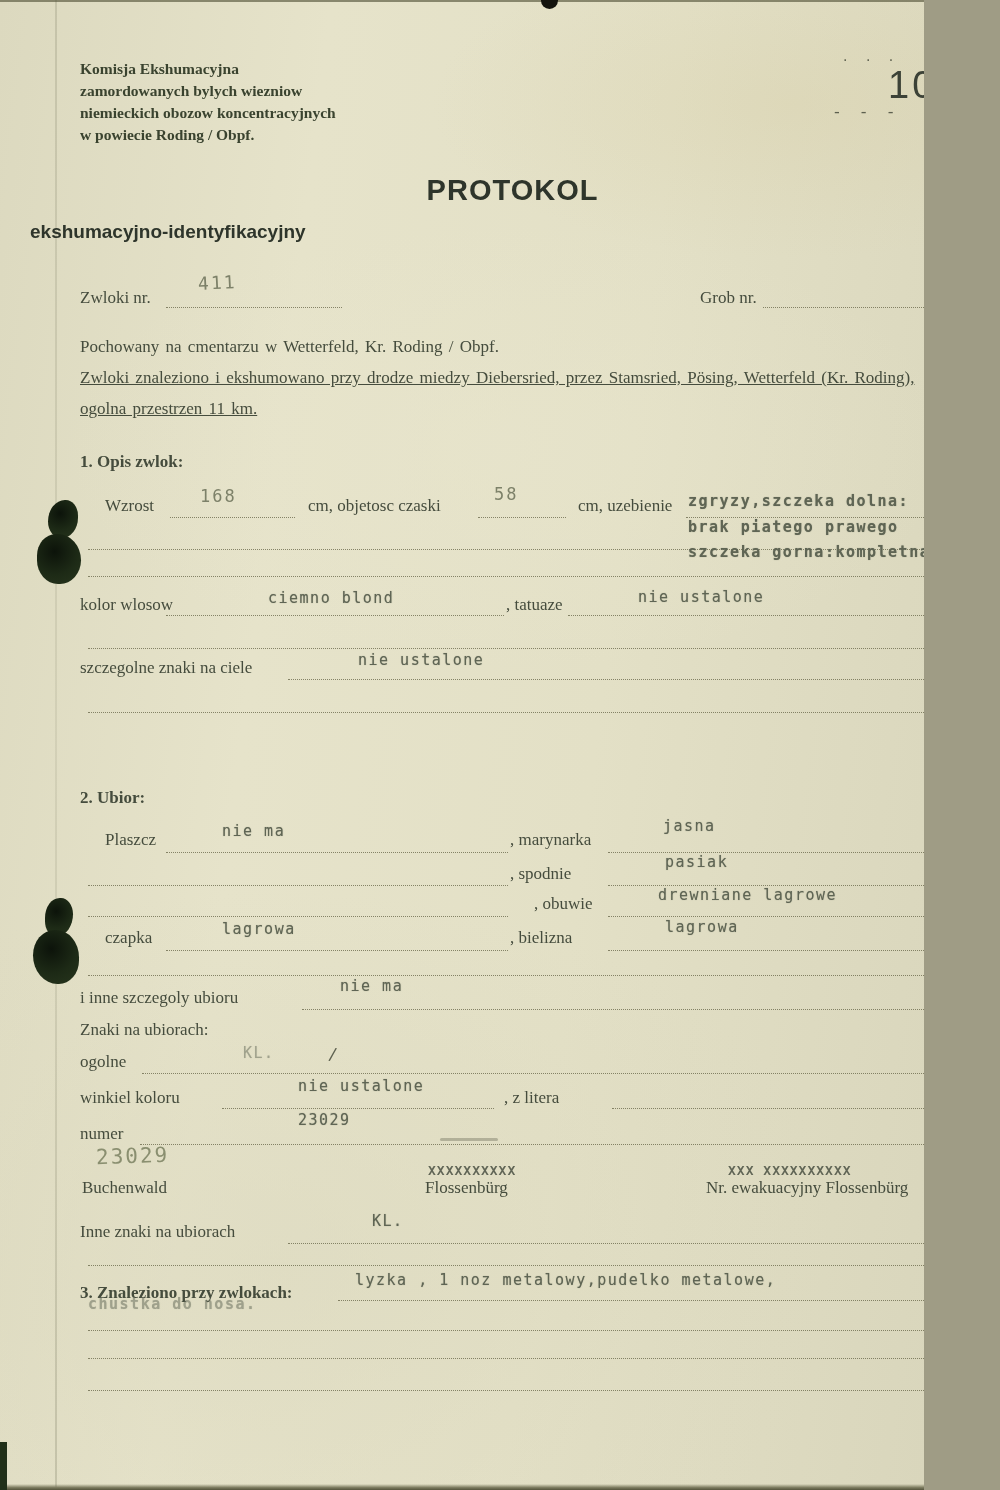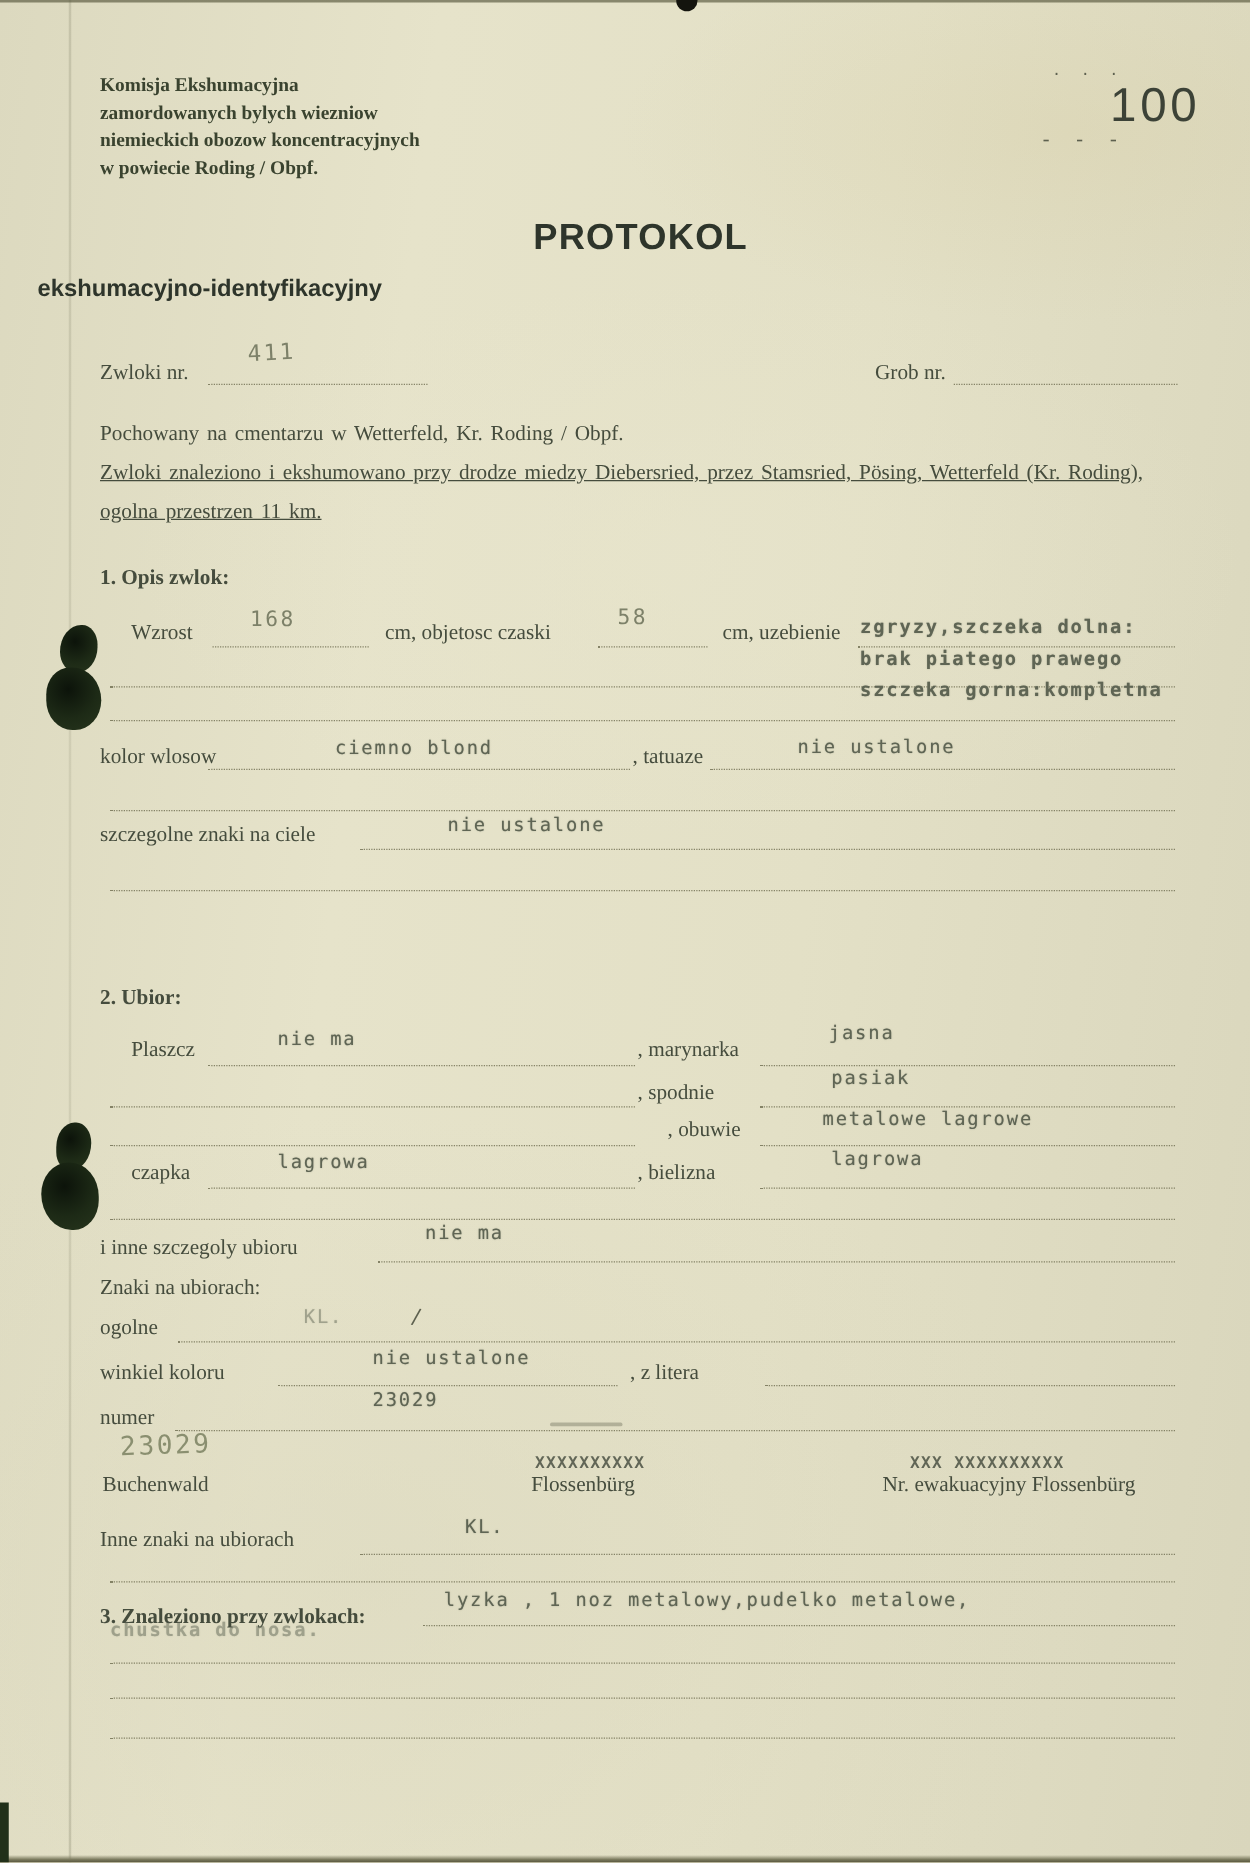--- a/index.html
+++ b/index.html
@@ -1,18 +1,18 @@
 <!DOCTYPE html>
 <html><head>
 <meta charset="utf-8">
 <style>
   html,body{margin:0;padding:0;}
   body{width:1000px;height:1490px;background:#9f9c85;font-family:"Liberation Serif",serif;}
   .paper{
-    position:relative;width:1000px;height:1490px;overflow:hidden;
+    position:relative;width:924px;height:1490px;overflow:hidden;
     background-color:#e2dfc6;
     background-image:
       radial-gradient(ellipse 520px 220px at 86% 7%, rgba(214,204,162,.30), transparent 70%),
       radial-gradient(ellipse 600px 300px at 55% 30%, rgba(233,230,206,.45), transparent 75%),
       radial-gradient(ellipse 800px 500px at 30% 85%, rgba(219,216,190,.55), transparent 75%),
       linear-gradient(97deg,#dcd9bf 0%,#e6e3ca 30%,#e3e0c6 62%,#d9d6bc 100%);
     color:#434a3c;
   }
   .abs{position:absolute;}
   .lbl{font-size:17px;color:#454c3d;white-space:nowrap;}
@@ -113,21 +113,21 @@
   <div class="abs typed" style="left:663px;top:817px;">jasna</div>
   <div class="abs dl" style="left:608px;top:852px;width:332px;"></div>
 
   <div class="abs dl" style="left:88px;top:885px;width:420px;"></div>
   <div class="abs lbl" style="left:510px;top:864px;">, spodnie</div>
   <div class="abs typed" style="left:665px;top:853px;">pasiak</div>
   <div class="abs dl" style="left:608px;top:885px;width:332px;"></div>
 
   <div class="abs dl" style="left:88px;top:916px;width:420px;"></div>
   <div class="abs lbl" style="left:534px;top:894px;">, obuwie</div>
-  <div class="abs typed" style="left:658px;top:886px;">metalowe lagrowe</div>
+  <div class="abs typed" style="left:658px;top:886px;">drewniane lagrowe</div>
   <div class="abs dl" style="left:608px;top:916px;width:332px;"></div>
 
   <div class="abs lbl" style="left:105px;top:928px;">czapka</div>
   <div class="abs typed" style="left:222px;top:920px;">lagrowa</div>
   <div class="abs dl" style="left:166px;top:950px;width:342px;"></div>
   <div class="abs lbl" style="left:510px;top:928px;">, bielizna</div>
   <div class="abs typed" style="left:665px;top:918px;">lagrowa</div>
   <div class="abs dl" style="left:608px;top:950px;width:332px;"></div>
 
   <div class="abs dl" style="left:88px;top:975px;width:852px;"></div>

